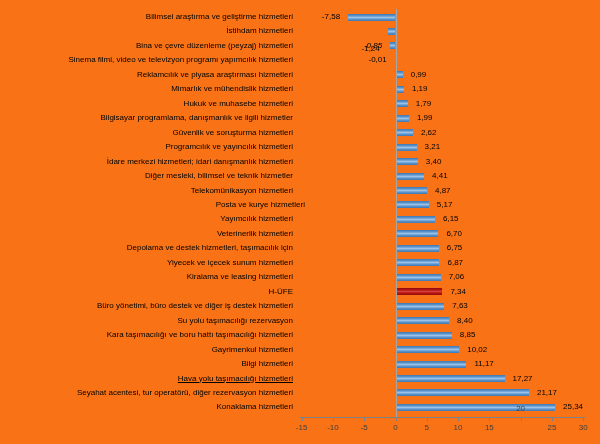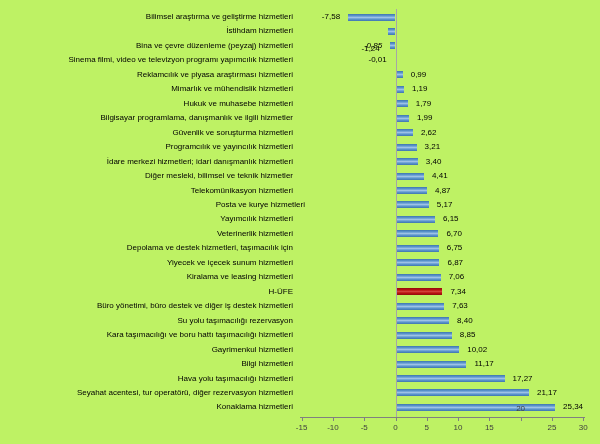--- a/index.html
+++ b/index.html
@@ -1,20 +1,20 @@
 <!DOCTYPE html>
 <html><head>
 <meta charset="utf-8">
 <style>
   html,body{margin:0;padding:0;}
   body{
     width:600px;height:444px;background:#ffffff;overflow:hidden;
     font-family:"Liberation Sans","DejaVu Sans",sans-serif;
   }
-  #chart{position:relative;width:600px;height:444px;background:#bef264;}
+  #chart{position:relative;width:600px;height:444px;background:#f97316;}
   .cat-label{
     position:absolute;font-size:8px;line-height:10px;color:#000;
     text-align:right;white-space:nowrap;
   }
   .bar{
     position:absolute;height:7px;
     background:linear-gradient(to bottom,#3f76af 0%,#5e97d0 28%,#9dc2e6 50%,#5e97d0 72%,#3f76af 100%);
   }
   .bar.highlight{
     background:linear-gradient(to bottom,#8e0d10 0%,#bb1310 28%,#d2423a 50%,#bb1310 72%,#8e0d10 100%);
@@ -103,21 +103,21 @@
       <div class="val-label" style="top: 315.66px; left: 457.059px;">8,40</div>
       <div class="cat-label" style="right: 307px; top: 330.12px;">Kara taşımacılığı ve boru hattı taşımacılığı hizmetleri</div>
       <div class="bar" style="top: 331.62px; width: 55.3744px; left: 396.5px;"></div>
       <div class="val-label" style="top: 330.12px; left: 459.874px;">8,85</div>
       <div class="cat-label" style="right: 307px; top: 344.58px;">Gayrimenkul hizmetleri</div>
       <div class="bar" style="top: 346.08px; width: 62.6951px; left: 396.5px;"></div>
       <div class="val-label" style="top: 344.58px; left: 467.195px;">10,02</div>
       <div class="cat-label" style="right: 307px; top: 359.04px;">Bilgi hizmetleri</div>
       <div class="bar" style="top: 360.54px; width: 69.8907px; left: 396.5px;"></div>
       <div class="val-label" style="top: 359.04px; left: 474.391px;">11,17</div>
-      <div class="cat-label" style="right: 307px; top: 373.5px;">Hava yolu taşımacılığı hizmetleri</div>
+      <div class="cat-label" style="right: 307px; top: 373.5px; text-decoration: underline;">Hava yolu taşımacılığı hizmetleri</div>
       <div class="bar" style="top: 375px; width: 108.058px; left: 396.5px;"></div>
       <div class="val-label" style="top: 373.5px; left: 512.558px;">17,27</div>
       <div class="cat-label" style="right: 307px; top: 387.96px;">Seyahat acentesi, tur operatörü, diğer rezervasyon hizmetleri</div>
       <div class="bar" style="top: 389.46px; width: 132.461px; left: 396.5px;"></div>
       <div class="val-label" style="top: 387.96px; left: 536.961px;">21,17</div>
       <div class="cat-label" style="right: 307px; top: 402.42px;">Konaklama hizmetleri</div>
       <div class="bar" style="top: 403.92px; width: 158.552px; left: 396.5px;"></div>
       <div class="val-label" style="top: 402.42px; left: 563.052px;">25,34</div>
     </div>
   <div id="axes">

